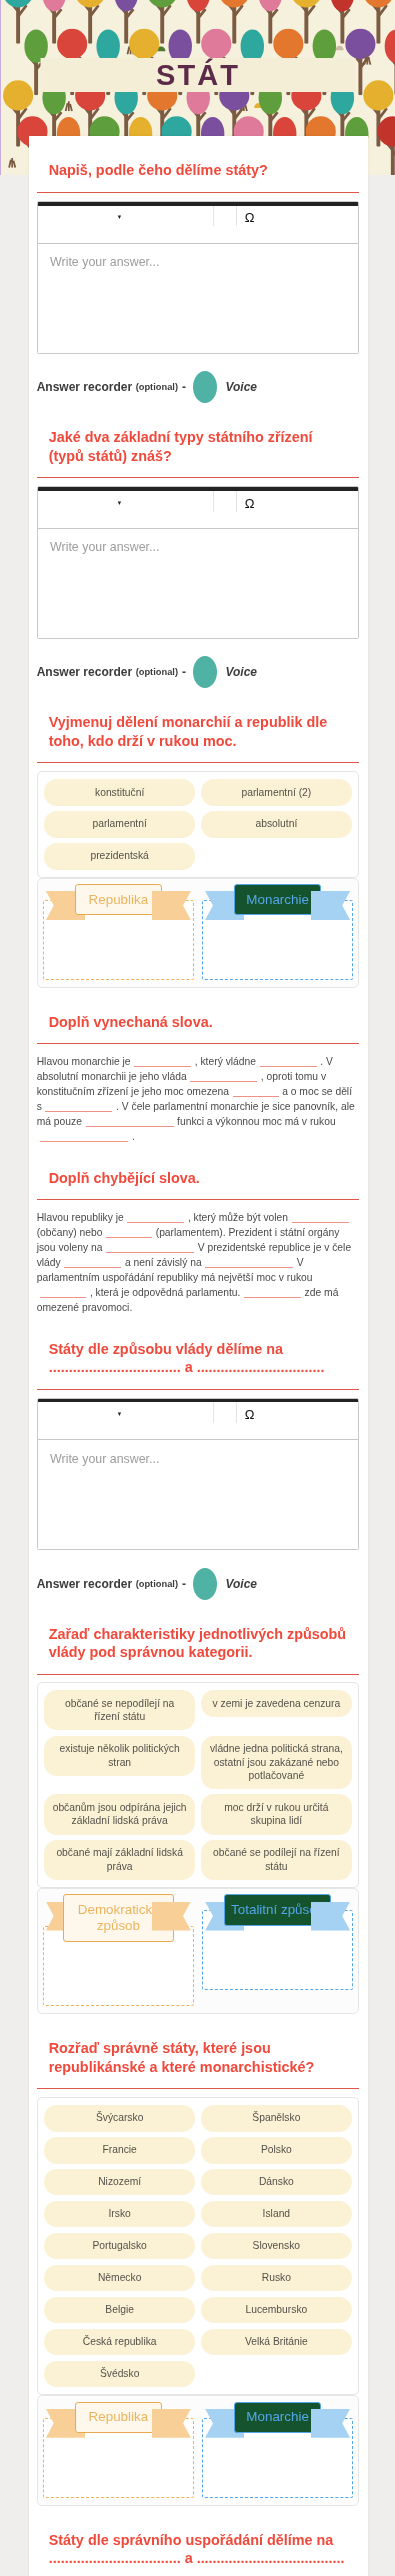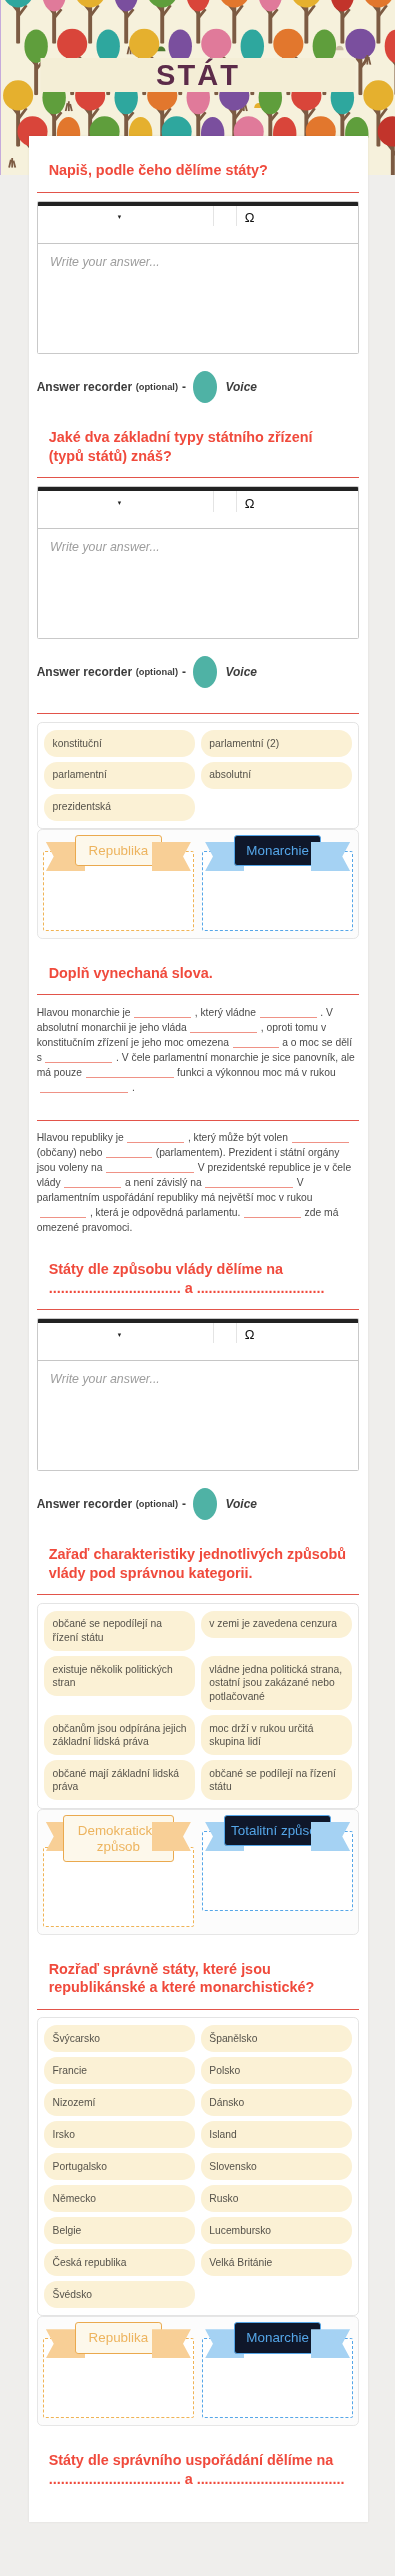--- a/index.html
+++ b/index.html
@@ -19,54 +19,54 @@
   .q-rule{border:none;border-top:1px solid #e2544a;margin:5.2px 0 0;}
   
   .editor{margin-top:8.2px;border:0.5px solid #c9c9c9;border-radius:1.5px;overflow:hidden;background:#fff;}
   .editor-topbar{height:3.6px;background:#222;}
   .editor-toolbar{position:relative;height:37px;border-bottom:0.5px solid #c6c6c6;background:#fff;}
   .caret{position:absolute;left:80px;top:7.7px;font-size:6.7px;color:#222;cursor:pointer;}
   .tdiv{position:absolute;top:0;width:0.5px;height:20.6px;background:#e4e4e4;}
   .d1{left:175px}.d2{left:198px}
   .omega{position:absolute;left:207px;top:4.6px;font-size:13px;color:#111;cursor:pointer;}
   .editor-area{height:109px;padding:11.3px 12.4px;box-sizing:border-box;cursor:text;}
-  .placeholder{color:#9d9d9d;font-size:12.4px;font-style:italic;}
+  .placeholder{color:#9d9d9d;font-size:12.4px;}
   
   .recorder{margin-top:17.5px;display:flex;align-items:center;}
   .rec-label{font-size:12px;font-weight:bold;color:#3c3c3c;}
   .rec-opt{font-size:9.3px;font-weight:bold;color:#3c3c3c;margin-left:3.6px;}
   .rec-dash{font-size:12px;font-weight:bold;color:#3c3c3c;margin-left:4.1px;}
   .rec-oval{width:24px;height:32px;background:#4fb2a5;border-radius:50%;margin:0 8.2px 0 7.2px;display:inline-block;cursor:pointer;}
   .rec-voice{font-size:12px;font-weight:bold;color:#3c3c3c;font-style:italic;}
   
   .fill{margin:9.3px 0 0;font-size:10.3px;line-height:15px;color:#4a4a4a;}
   .blank{display:inline-block;vertical-align:-2.1px;height:10.3px;margin:0 3.6px;border-bottom:1px solid #ef9286;}
   .w90{width:46px}.w110{width:57px}.w130{width:67px}
   .w170{width:88px}
   
   .bank{margin-top:7.2px;border:0.5px solid #e4e4e4;border-radius:5.2px;padding:7.2px 6.7px;background:#fff;
     display:grid;grid-template-columns:1fr 1fr;gap:5.2px 6.2px;align-items:start;}
-  .chip{background:#fbf1d5;border-radius:13px;padding:6.7px 8.2px;text-align:left;
+  .chip{background:#fbf1d5;border-radius:13px;padding:6.7px 8.2px;text-align:center;
     font-size:10.3px;line-height:13.4px;color:#55524a;cursor:grab;}
   
   .zone-card{margin-top:0;border:0.5px solid #e6e6e6;border-radius:5.2px;background:#fcfcfc;
     padding:5.2px 5.2px 7.2px;display:flex;gap:8.2px;}
   .zone{flex:1;position:relative;}
   .ribbon{position:relative;z-index:2;display:flex;justify-content:center;}
   .wing{position:absolute;top:7.2px;height:29px;width:26%;}
   .wl{left:2%;}
   .wr{right:2%;}
   .o .wl{background:#f8cf96;clip-path:polygon(0 0,100% 0,100% 100%,0 100%,20% 50%);}
   .o .wr{background:#f8cf96;clip-path:polygon(0 0,100% 0,80% 50%,100% 100%,0 100%);}
   .b .wl{background:#a5d2f3;clip-path:polygon(0 0,100% 0,100% 100%,0 100%,20% 50%);}
   .b .wr{background:#a5d2f3;clip-path:polygon(0 0,100% 0,80% 50%,100% 100%,0 100%);}
   .rbox{position:relative;box-sizing:border-box;min-width:58%;max-width:74%;border-radius:3.1px;
     padding:6.7px 6.2px;text-align:center;font-size:13.4px;line-height:16px;}
   .o .rbox{border:1px solid #eaa94e;color:#edb45f;background:#fdf8eb;}
-  .b .rbox{border:1px solid #55a6e8;color:#55a6e8;background:#0f172a;}
+  .b .rbox{border:1px solid #55a6e8;color:#55a6e8;background:#14532d;}
   .droparea{margin-top:-15.5px;height:78px;border-radius:2.1px;background:#fff;}
   .o .droparea{border:1px dashed #f0b354;}
   .b .droparea{border:1px dashed #55a6e8;}
 </style>
 </head>
 <body>
 
 <div class="header">
   <svg class="trees" width="396" height="175" viewBox="0 0 768 340">
     <defs>
@@ -195,20 +195,21 @@
     <div class="recorder">
       <span class="rec-label">Answer recorder</span>
       <span class="rec-opt">(optional)</span>
       <span class="rec-dash">-</span>
       <span class="rec-oval"></span>
       <span class="rec-voice">Voice</span>
     </div>
   </div>
 
   <div class="q">
+    <h2 class="q-head">Vyjmenuj dělení monarchií a republik dle toho, kdo drží v rukou moc.</h2>
     <hr class="q-rule">
     <div class="bank">
       <div class="chip">konstituční</div>
       <div class="chip">parlamentní (2)</div>
       <div class="chip">parlamentní</div>
       <div class="chip">absolutní</div>
       <div class="chip">prezidentská</div>
     </div>
     <div class="zone-card">
       <div class="zone o">
@@ -230,20 +231,21 @@
     </div>
   </div>
 
   <div class="q">
     <h2 class="q-head">Doplň vynechaná slova.</h2>
     <hr class="q-rule">
     <p class="fill"><span>Hlavou monarchie je</span><span class="blank w110"></span><span>, který vládne</span><span class="blank w110"></span><span>. V absolutní monarchii je jeho vláda</span><span class="blank w130"></span><span>, oproti tomu v konstitučním zřízení je jeho moc omezena</span><span class="blank w90"></span><span>a o moc se dělí s</span><span class="blank w130"></span><span>. V čele parlamentní monarchie je sice panovník, ale má pouze</span><span class="blank w170"></span><span>funkci a výkonnou moc má v rukou</span><span class="blank w170"></span><span>.</span></p>
   </div>
 
   <div class="q">
+    <h2 class="q-head">Doplň chybějící slova.</h2>
     <hr class="q-rule">
     <p class="fill"><span>Hlavou republiky je</span><span class="blank w110"></span><span>, který může být volen</span><span class="blank w110"></span><span>(občany) nebo</span><span class="blank w90"></span><span>(parlamentem). Prezident i státní orgány jsou voleny na</span><span class="blank w170"></span><span>V prezidentské republice je v čele vlády</span><span class="blank w110"></span><span>a není závislý na</span><span class="blank w170"></span><span>V parlamentním uspořádání republiky má největší moc v rukou</span><span class="blank w90"></span><span>, která je odpovědná parlamentu.</span><span class="blank w110"></span><span>zde má omezené pravomoci.</span></p>
   </div>
 
   <div class="q">
     <h2 class="q-head">Státy dle způsobu vlády dělíme na ................................. a ................................</h2>
     <hr class="q-rule">
     <div class="editor">
       <div class="editor-topbar"></div>
       <div class="editor-toolbar">

